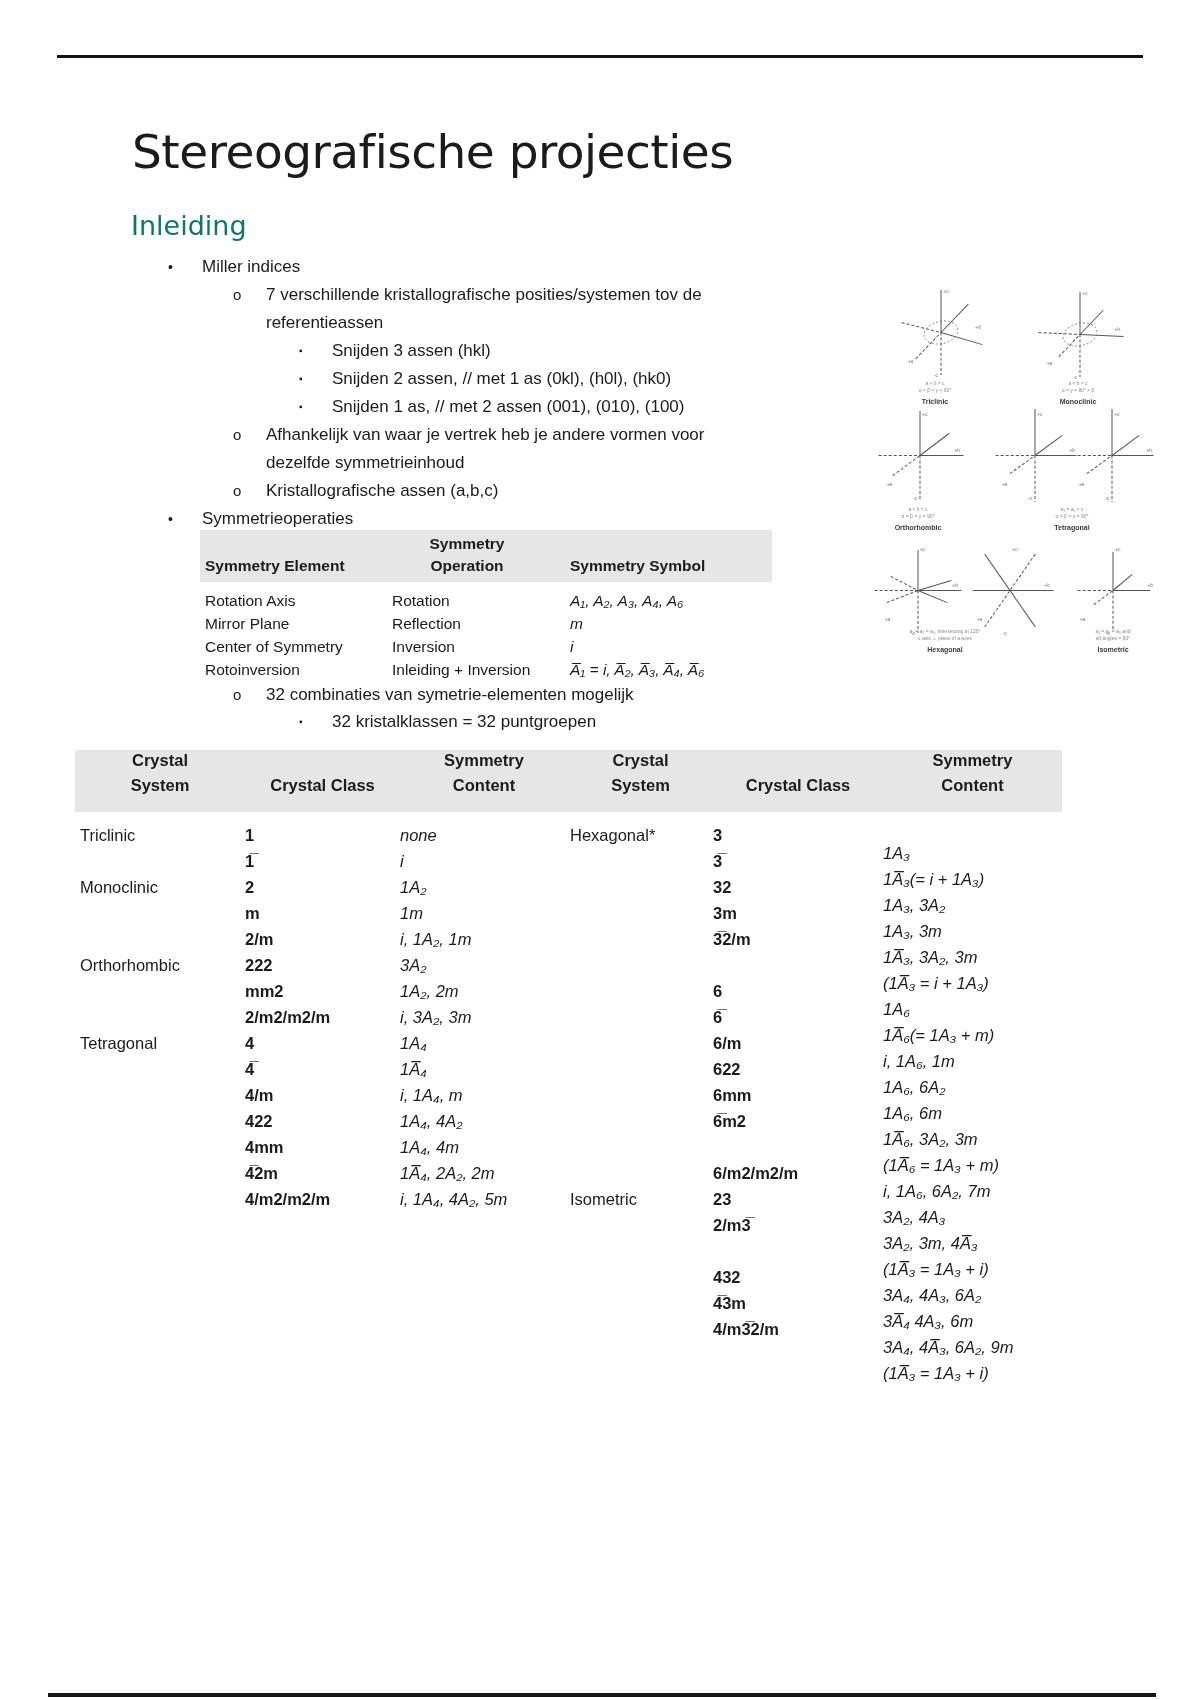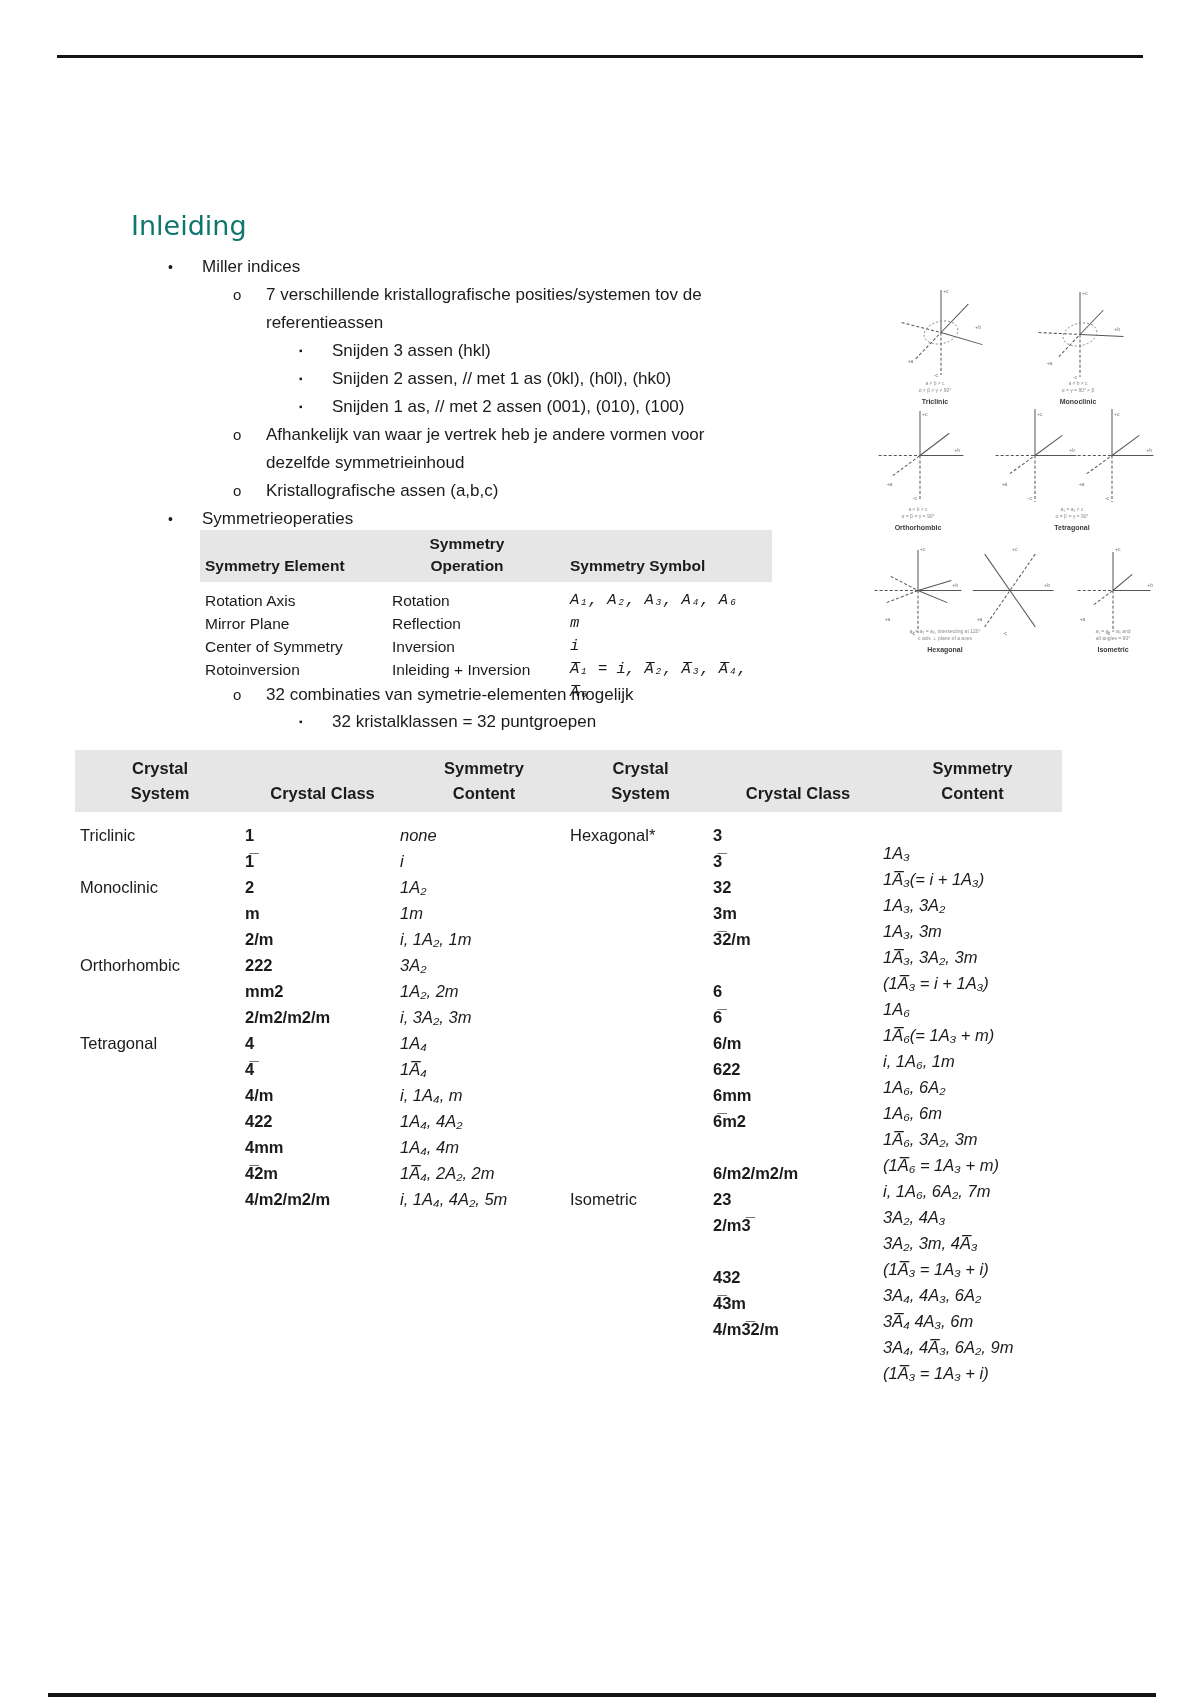--- a/index.html
+++ b/index.html
@@ -29,26 +29,26 @@
   
   #sym-table { position:absolute; left:200px; top:530px; width:572px; font-size:15.5px; }
   .sym-head { display:flex; background:#e6e6e6; height:52px; box-sizing:border-box;
               align-items:flex-end; padding-bottom:5px; font-weight:600; line-height:22px; white-space:pre-line; }
   .sym-c1 { width:192px; padding-left:5px; box-sizing:border-box; }
   .sym-c2 { width:178px; box-sizing:border-box; }
   .sym-head .sym-c2 { text-align:center; padding-right:28px; }
   .sym-c3 { width:202px; box-sizing:border-box; }
   .sym-body { padding-top:7px; }
   .sym-body .trow { display:flex; line-height:23px; }
-  .sym-body .sym-c3 { font-style:italic;font-family:Liberation Mono, monospace; }
+  .sym-body .sym-c3 { font-style:italic; }
 
   
   #crystal-table { position:absolute; left:75px; top:750px; width:987px; font-size:16.5px; }
   .ct-head { display:flex; background:#e6e6e6; height:62px; box-sizing:border-box;
-             align-items:flex-end; padding-bottom:6px; font-weight:600;
+             align-items:flex-end; padding-bottom:14px; font-weight:600;
              text-align:center; white-space:pre-line; line-height:25px; }
   .ct-head .hc { box-sizing:border-box; }
   .ct-body { margin-top:10px; }
   .ct-body .trow { display:flex; height:26px; line-height:26px; }
   .ct-body .c { box-sizing:border-box; white-space:nowrap; }
   .c.w0 { width:170px; padding-left:5px; }
   .c.w1 { width:155px; font-weight:700; }
   .c.w2 { width:168px; font-style:italic; }
   .c.w3 { width:145px; padding-left:2px; }
   .c.w4 { width:170px; font-weight:700; }
@@ -61,20 +61,21 @@
   .dcap { position:absolute; transform:translateX(-50%); text-align:center; width:140px; }
   .dcap .cl { font-size:5px; line-height:7px; color:#8a8a8a; white-space:nowrap; }
   .dcap .dl { font-size:7px; line-height:9px; font-weight:700; color:#3a3a3a; margin-top:3px; }
 </style>
 </head>
 <body>
 
 <div class="page">
   <div class="rule" id="rule-top"></div>
 
+  <h1 class="title" style="margin:0; font-weight:400;">Stereografische projecties</h1>
   <h2 class="heading" style="margin:0; font-weight:400;">Inleiding</h2>
 
   <div class="bullets" id="bullets-top">
       <div class="li lvl1">
         <span class="mk">•</span>
         <span class="tx">Miller indices</span>
       </div>
       <div class="li lvl2">
         <span class="mk">o</span>
         <span class="tx">7 verschillende kristallografische posities/systemen tov de referentieassen</span>

